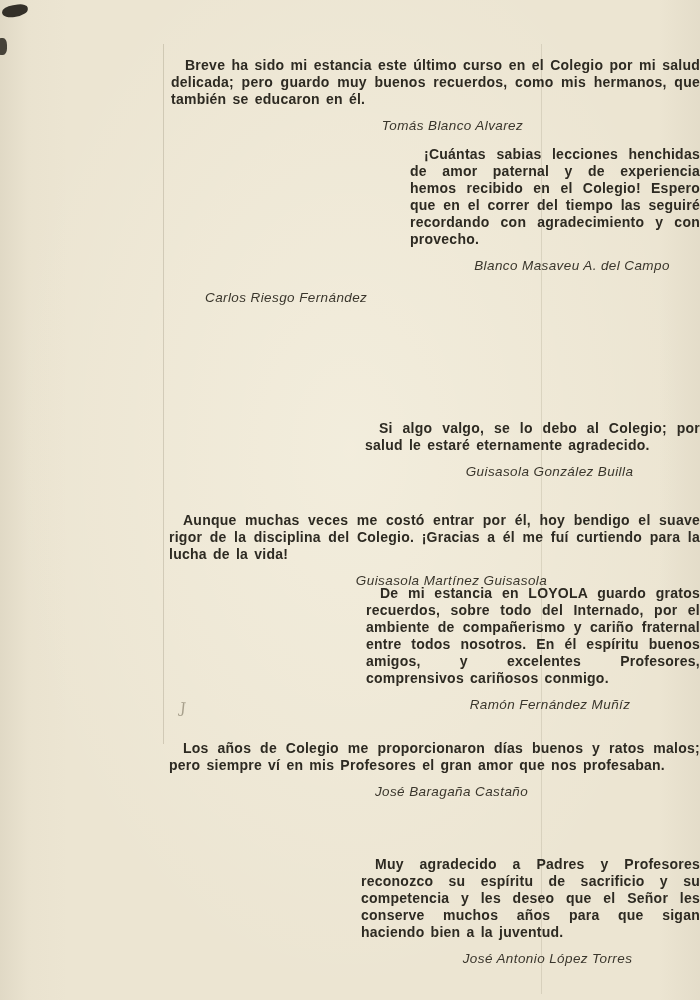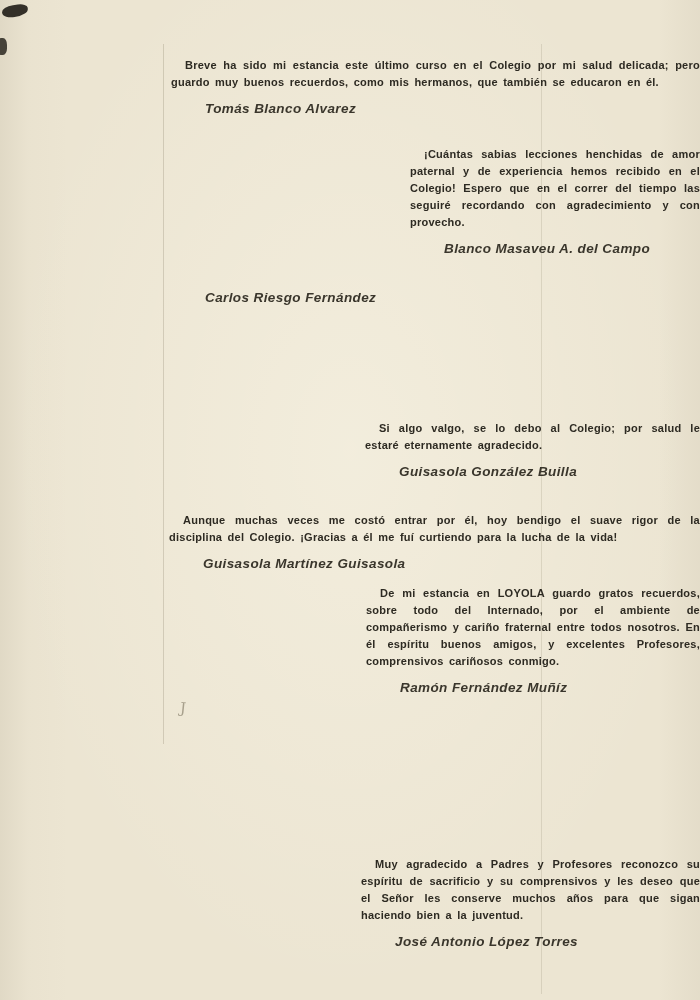--- a/index.html
+++ b/index.html
@@ -41,26 +41,26 @@
   .blot-edge { position:absolute; left:-3px; top:38px; width:10px; height:17px;
     background:#2a2720; border-radius:40%; opacity:0.85; }
   .crease-left  { position:absolute; left:163px; top:44px;  width:1px; height:700px; background:rgba(95,85,60,0.20); }
   .crease-right { position:absolute; left:541px; top:44px;  width:1px; height:950px; background:rgba(95,85,60,0.14); }
   .pencil { position:absolute; left:180px; top:699px; font-size:15px; color:rgba(110,100,80,0.55);
     font-family:"DejaVu Serif", serif; transform:rotate(6deg); }
 
   
   .entry { position:absolute; color:#2d2a22; }
   .quote {
-    margin:0; font-weight:bold; font-size:11px; line-height:17px;
+    margin:0; font-weight:bold; font-size:14px; line-height:17px;
     letter-spacing:0.25px; word-spacing:2px; text-align:justify; text-indent:14px;
   }
   .sig {
-    margin:10px 0 0 0; font-style:italic; font-weight:bold; font-size:13.5px;
-    color:#3a362c; padding-left:34px; letter-spacing:0.4px;
+    margin:10px 0 0 0; font-style:italic; font-weight:normal; font-size:13.5px;
+    color:#3a362c; text-align:center; padding-left:34px; letter-spacing:0.4px;
   }
   .e0 { left:171; top:57;  width:228; }
   .e1 { left:366; top:146; width:236;margin-left:44px; }
   .e2 { left:171; top:280; width:228; }
   .e3 { left:365; top:420; width:230; }
   .e4 { left:169; top:512; width:230; }
   .e5 { left:366; top:585; width:236; }
   .e6 { left:169; top:740; width:230; }
   .e7 { left:361; top:856; width:234; }
   
@@ -159,19 +159,21 @@
   </div>
   <div class="entry e4">
     <p class="quote">Aunque muchas veces me costó entrar por él, hoy bendigo el suave rigor de la disciplina del Colegio. ¡Gracias a él me fuí curtiendo para la lucha de la vida!</p>
     <p class="sig">Guisasola Martínez Guisasola</p>
   </div>
   <div class="entry e5">
     <p class="quote">De mi estancia en LOYOLA guardo gratos recuerdos, sobre todo del Internado, por el ambiente de compañerismo y cariño fraternal entre todos nosotros. En él espíritu buenos amigos, y excelentes Profesores, comprensivos cariñosos conmigo.</p>
     <p class="sig">Ramón Fernández Muñíz</p>
   </div>
   <div class="entry e6">
+    <p class="quote">Los años de Colegio me proporcionaron días buenos y ratos malos; pero siempre ví en mis Profesores el gran amor que nos profesaban.</p>
+    <p class="sig">José Baragaña Castaño</p>
   </div>
   <div class="entry e7">
-    <p class="quote">Muy agradecido a Padres y Profesores reconozco su espíritu de sacrificio y su comprensivos y les deseo que el Señor les conserve muchos años para que sigan haciendo bien a la juventud.</p>
+    <p class="quote">Muy agradecido a Padres y Profesores reconozco su espíritu de sacrificio y su competencia y les deseo que el Señor les conserve muchos años para que sigan haciendo bien a la juventud.</p>
     <p class="sig">José Antonio López Torres</p>
   </div>
 
 </div>
 
 </body></html>

